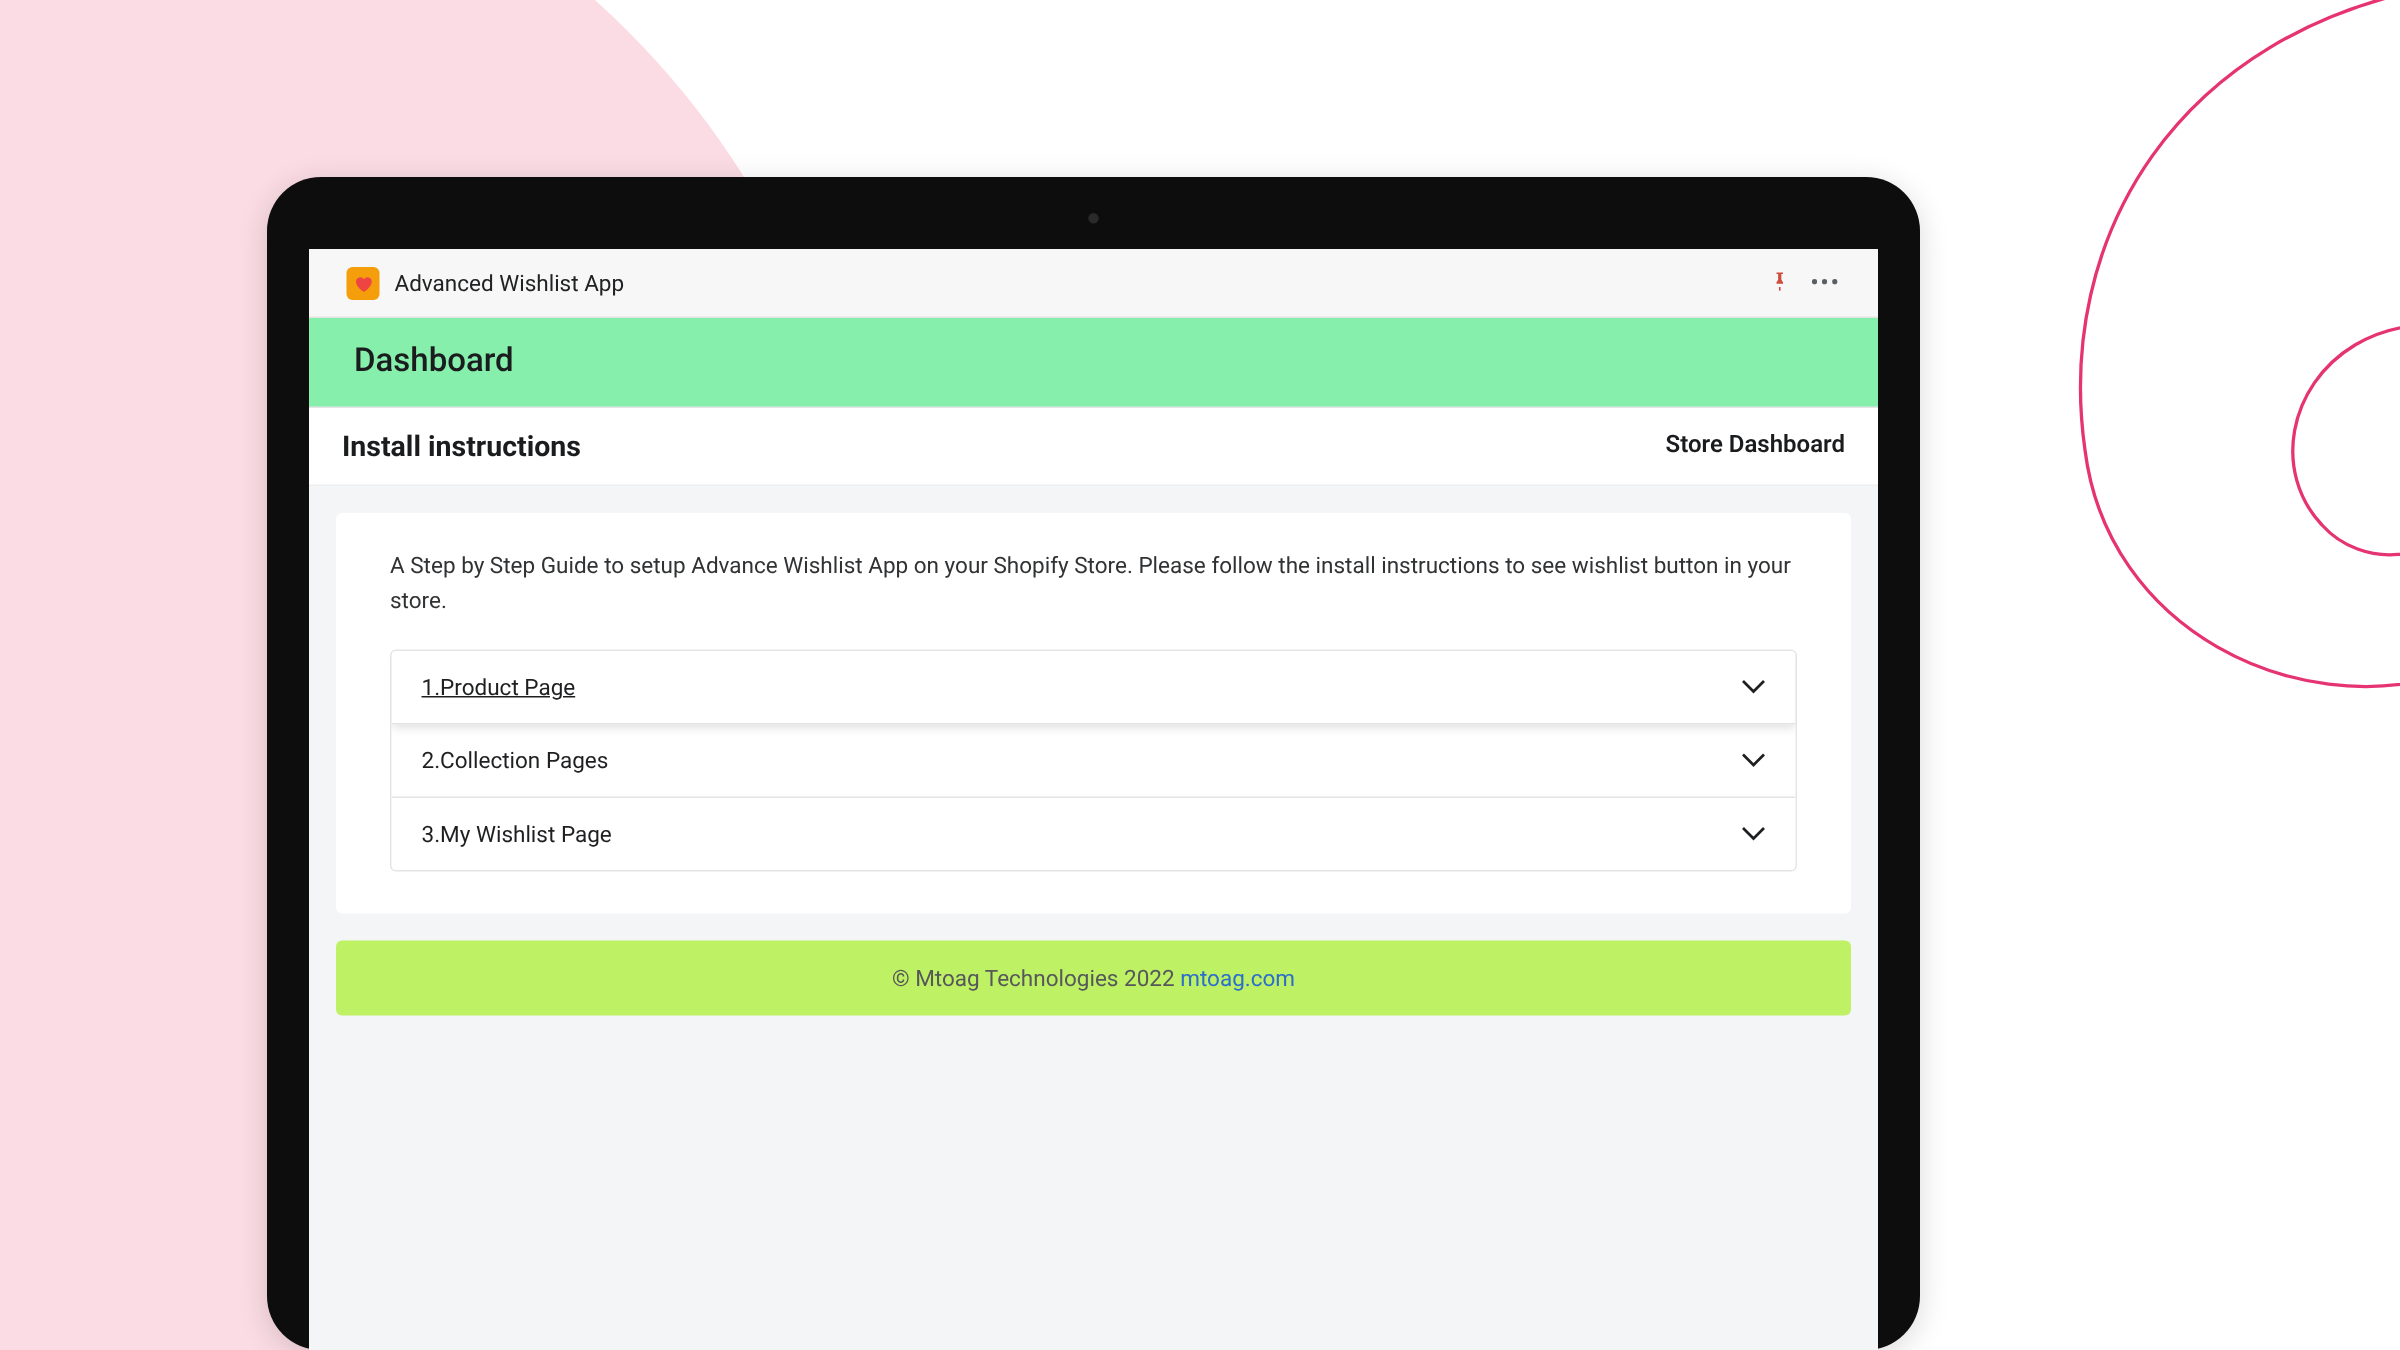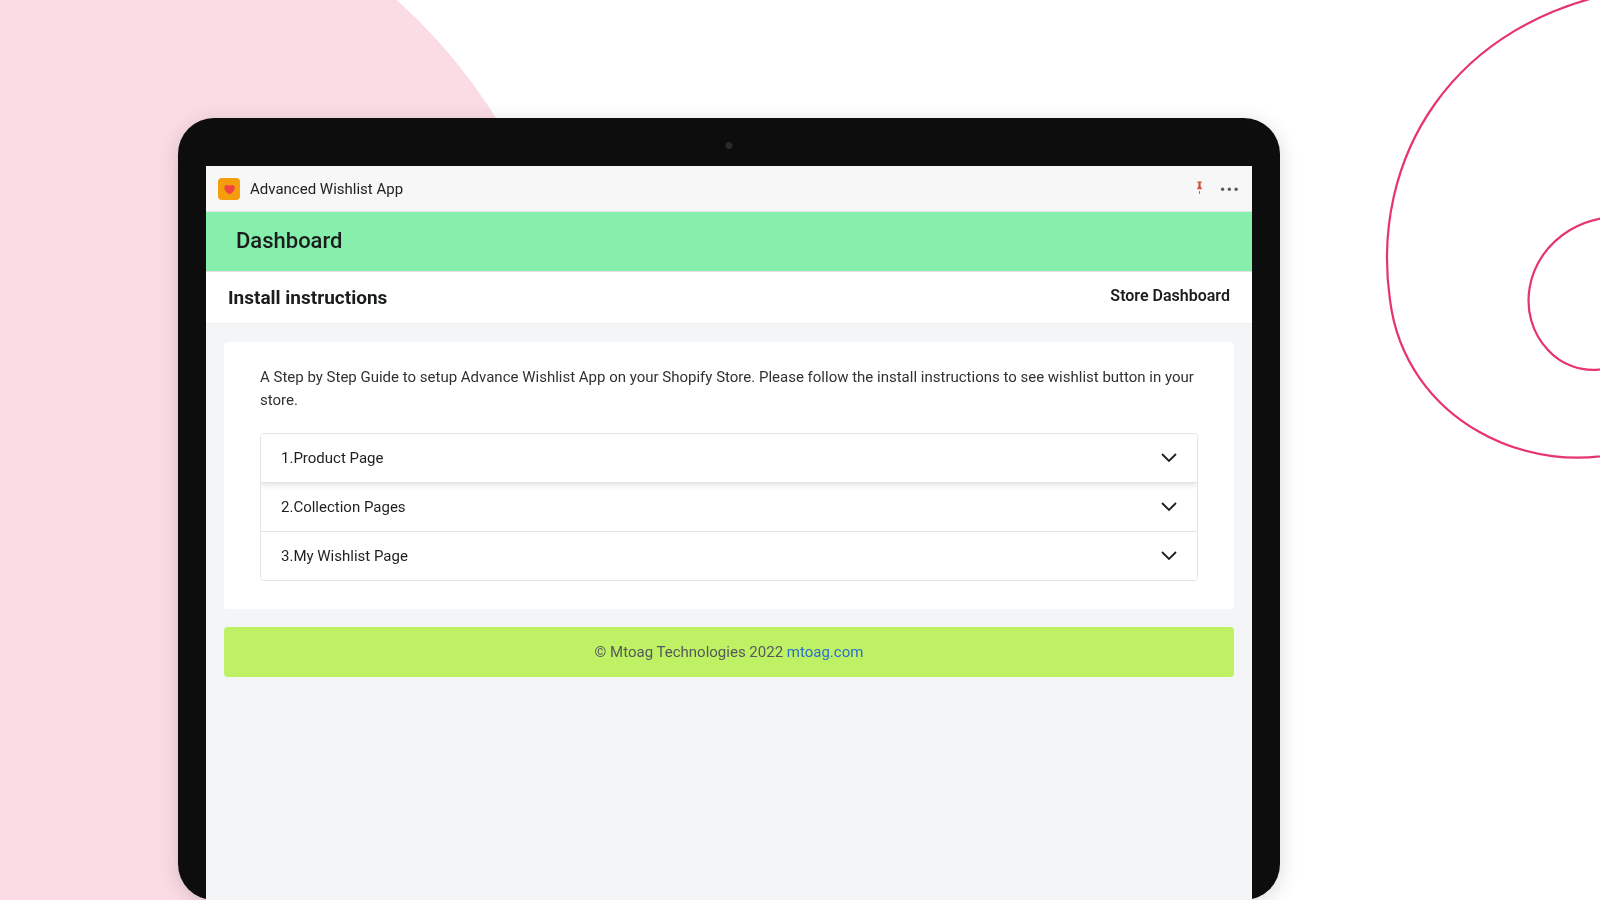--- a/index.html
+++ b/index.html
@@ -60,21 +60,21 @@
     overflow: hidden;
   }
 
   
   .app-header {
     height: 46px;
     background: #f7f7f7;
     border-bottom: 1px solid #e4e4e6;
     display: flex;
     align-items: center;
-    padding: 0 12px;
+    padding: 0 25px;
   }
   .app-icon {
     width: 22px;
     height: 22px;
     background: #f59e0b;
     border-radius: 4px;
     display: flex;
     align-items: center;
     justify-content: center;
     margin-right: 10px;
@@ -158,20 +158,21 @@
     color: #1e1f21;
     cursor: pointer;
     border-bottom: 1px solid #e3e4e6;
     background: #ffffff;
   }
   .acc-item:last-child { border-bottom: none; }
   .acc-item.active {
     box-shadow: 0 2px 6px rgba(0,0,0,0.12);
     position: relative;
     z-index: 1;
+    text-decoration: underline;
   }
   .chevron {
     font-size: 15px;
     color: #1e1f21;
   }
 
   
   .footer-card {
     margin: 0 18px;
     background: #bef264;

